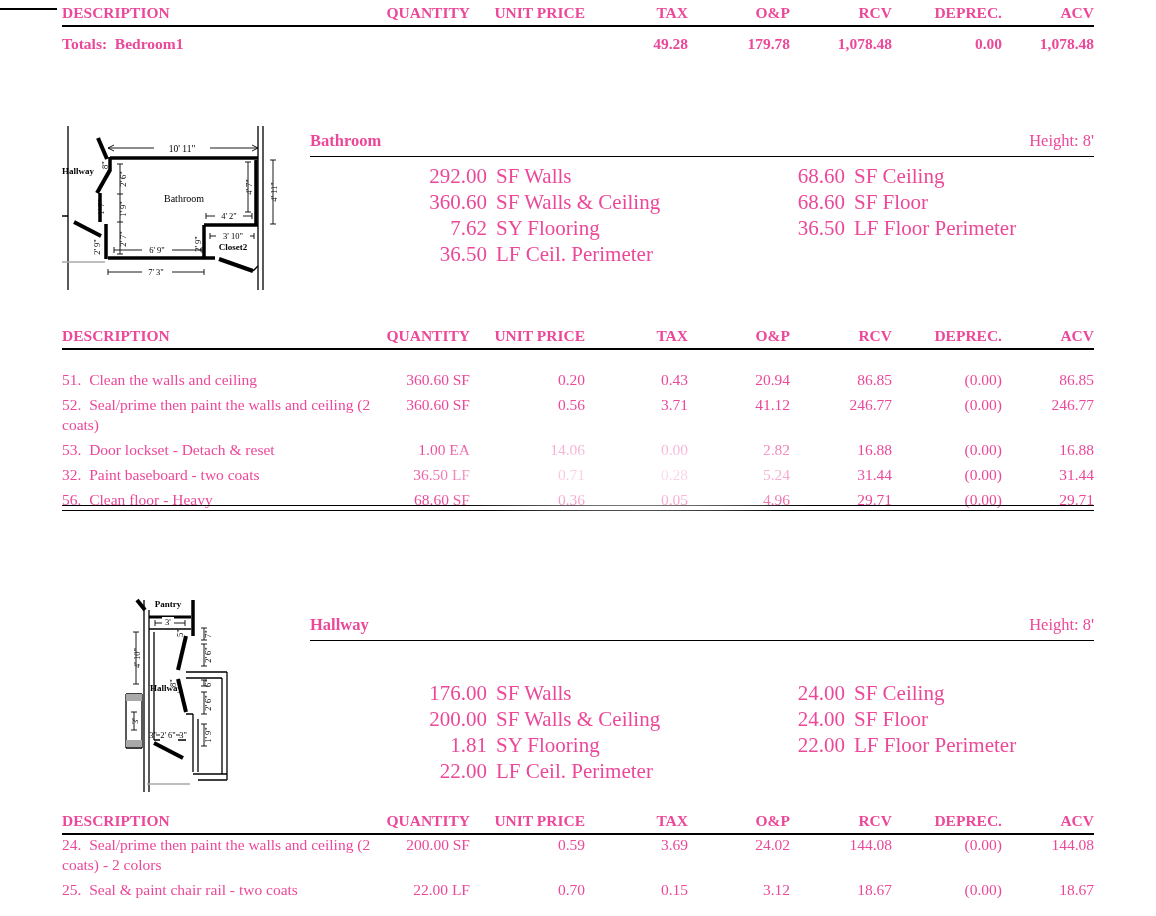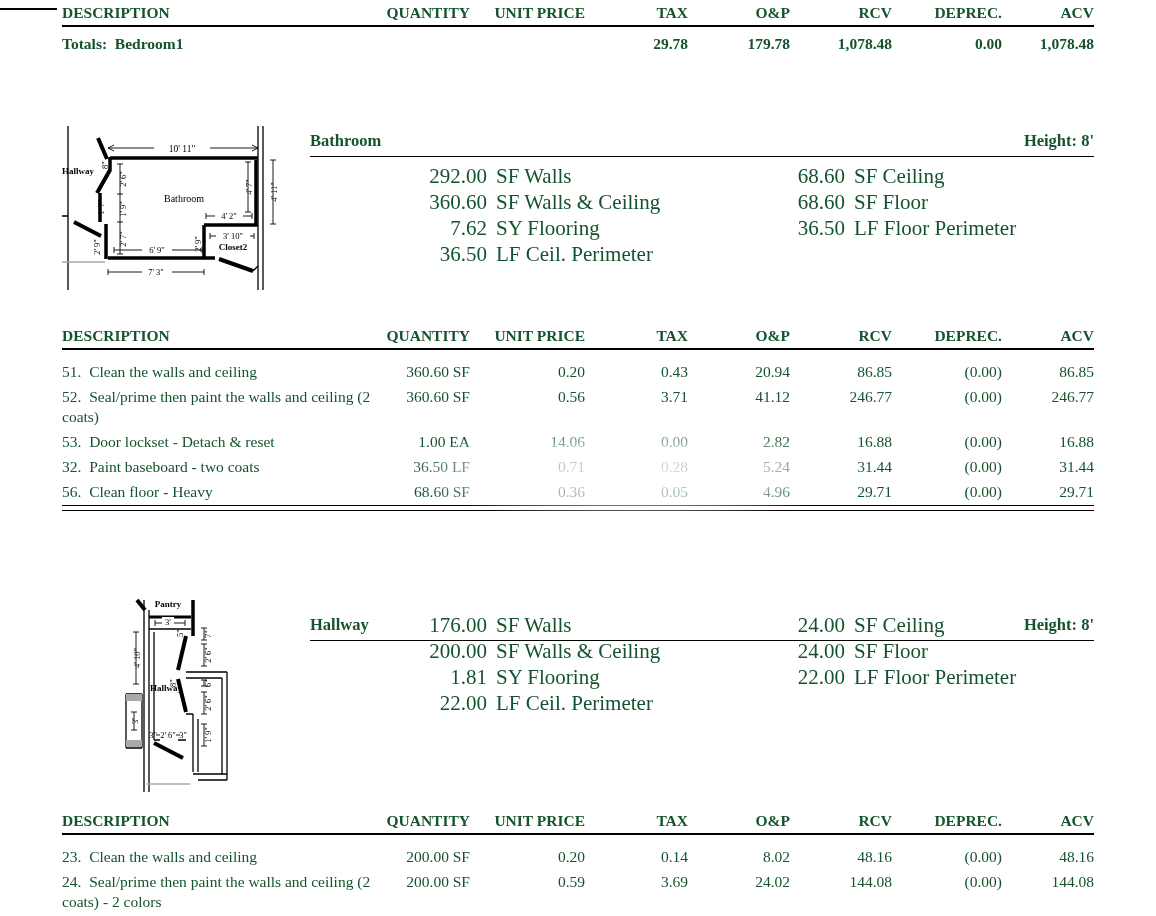--- a/index.html
+++ b/index.html
@@ -1,36 +1,36 @@
 <!DOCTYPE html>
 <html><head>
 <meta charset="utf-8">
 <style>
   html,body{margin:0;padding:0;background:#fff;}
   .page{position:relative;width:1156px;height:916px;background:#fff;overflow:hidden;
-        font-family:"Liberation Serif",serif;color:#14532d;}
+        font-family:"Liberation Serif",serif;color:#ec4899;}
   .abs{position:absolute;}
 
   
   table.items{border-collapse:collapse;table-layout:fixed;width:1032px;}
   table.items td{font-size:15.5px;line-height:20px;vertical-align:top;padding:0 0 5px 0;overflow:visible;}
   table.items tr.hdr td{font-weight:bold;padding:0 0 4px 0;border-bottom:2.5px solid #000;line-height:17px;}
-  table.items tr.first td{padding-top:12px;}
+  table.items tr.first td{padding-top:20px;}
   td.num{text-align:right;}
   td.desc{white-space:pre-wrap;}
   table.items tr.tot td{font-weight:bold;padding-top:8px;line-height:17px;}
   td.totlabel{white-space:pre;font-weight:bold;}
 
   
   .dblrule{height:4px;border-top:1.5px solid #000;border-bottom:1.5px solid #000;width:1032px;}
 
   
   .sec-hdr{width:784px;border-bottom:1.5px solid #000;height:25px;}
   .sec-hdr .t{float:left;font-weight:bold;font-size:16.5px;}
-  .sec-hdr .h{float:right;font-weight:bold;font-size:16.5px;}
+  .sec-hdr .h{float:right;font-weight:normal;font-size:16.5px;}
 
   
   .stats{width:1032px;font-size:21px;}
   .srow{position:relative;height:26px;line-height:26px;}
   .sv1{display:inline-block;width:425px;text-align:right;}
   .sl1{padding-left:9px;}
   .sv2{position:absolute;left:545px;width:238px;text-align:right;top:0;}
   .sl2{position:absolute;left:792px;top:0;}
 
   
@@ -72,21 +72,21 @@
       <td class="num">TAX</td>
       <td class="num">O&amp;P</td>
       <td class="num">RCV</td>
       <td class="num">DEPREC.</td>
       <td class="num">ACV</td>
     </tr>
     <tr class="tot">
       <td class="totlabel">Totals:  Bedroom1</td>
       <td></td>
           <td></td>
-      <td class="num">29.78</td>
+      <td class="num">49.28</td>
       <td class="num">179.78</td>
       <td class="num">1,078.48</td>
       <td class="num">0.00</td>
       <td class="num">1,078.48</td>
     </tr>
   </tbody>
     </table>
 
   <svg class="abs" style="left:62px;top:126px;" width="228" height="164" viewBox="0 0 228 164">
     <g stroke="#000" fill="none">
@@ -295,21 +295,21 @@
     <text class="dim-lbl" x="43" y="150" text-anchor="middle">3"</text>
     <text class="dim-lbl" x="58" y="150" text-anchor="middle">2' 6"</text>
     <text class="dim-lbl" x="73" y="150" text-anchor="middle">3"</text>
   </svg>
 
   <div class="abs sec-hdr" style="left:310px;top:615px;">
     <span class="t">Hallway</span>
     <span class="h">Height: 8'</span>
   </div>
 
-  <div class="abs stats" style="left:62px;top:612px;">
+  <div class="abs stats" style="left:62px;top:680px;">
     <div class="srow">
       <span class="sv1">176.00</span><span class="sl1">SF Walls</span>
       <span class="sv2">24.00</span><span class="sl2">SF Ceiling</span>
     </div>
     <div class="srow">
       <span class="sv1">200.00</span><span class="sl1">SF Walls &amp; Ceiling</span>
       <span class="sv2">24.00</span><span class="sl2">SF Floor</span>
     </div>
     <div class="srow">
       <span class="sv1">1.81</span><span class="sl1">SY Flooring</span>
@@ -335,30 +335,20 @@
         <tr class="hdr">
       <td>DESCRIPTION</td>
       <td class="num">QUANTITY</td>
       <td class="num">UNIT PRICE</td>
       <td class="num">TAX</td>
       <td class="num">O&amp;P</td>
       <td class="num">RCV</td>
       <td class="num">DEPREC.</td>
       <td class="num">ACV</td>
     </tr>
-    <tr class="first">
-      <td class="desc">23.  Clean the walls and ceiling</td>
-      <td class="num">200.00 SF</td>
-      <td class="num">0.20</td>
-      <td class="num">0.14</td>
-      <td class="num">8.02</td>
-      <td class="num">48.16</td>
-      <td class="num">(0.00)</td>
-      <td class="num">48.16</td>
-    </tr>
     <tr>
       <td class="desc">24.  Seal/prime then paint the walls and ceiling (2 coats) - 2 colors</td>
       <td class="num">200.00 SF</td>
       <td class="num">0.59</td>
       <td class="num">3.69</td>
       <td class="num">24.02</td>
       <td class="num">144.08</td>
       <td class="num">(0.00)</td>
       <td class="num">144.08</td>
     </tr>

